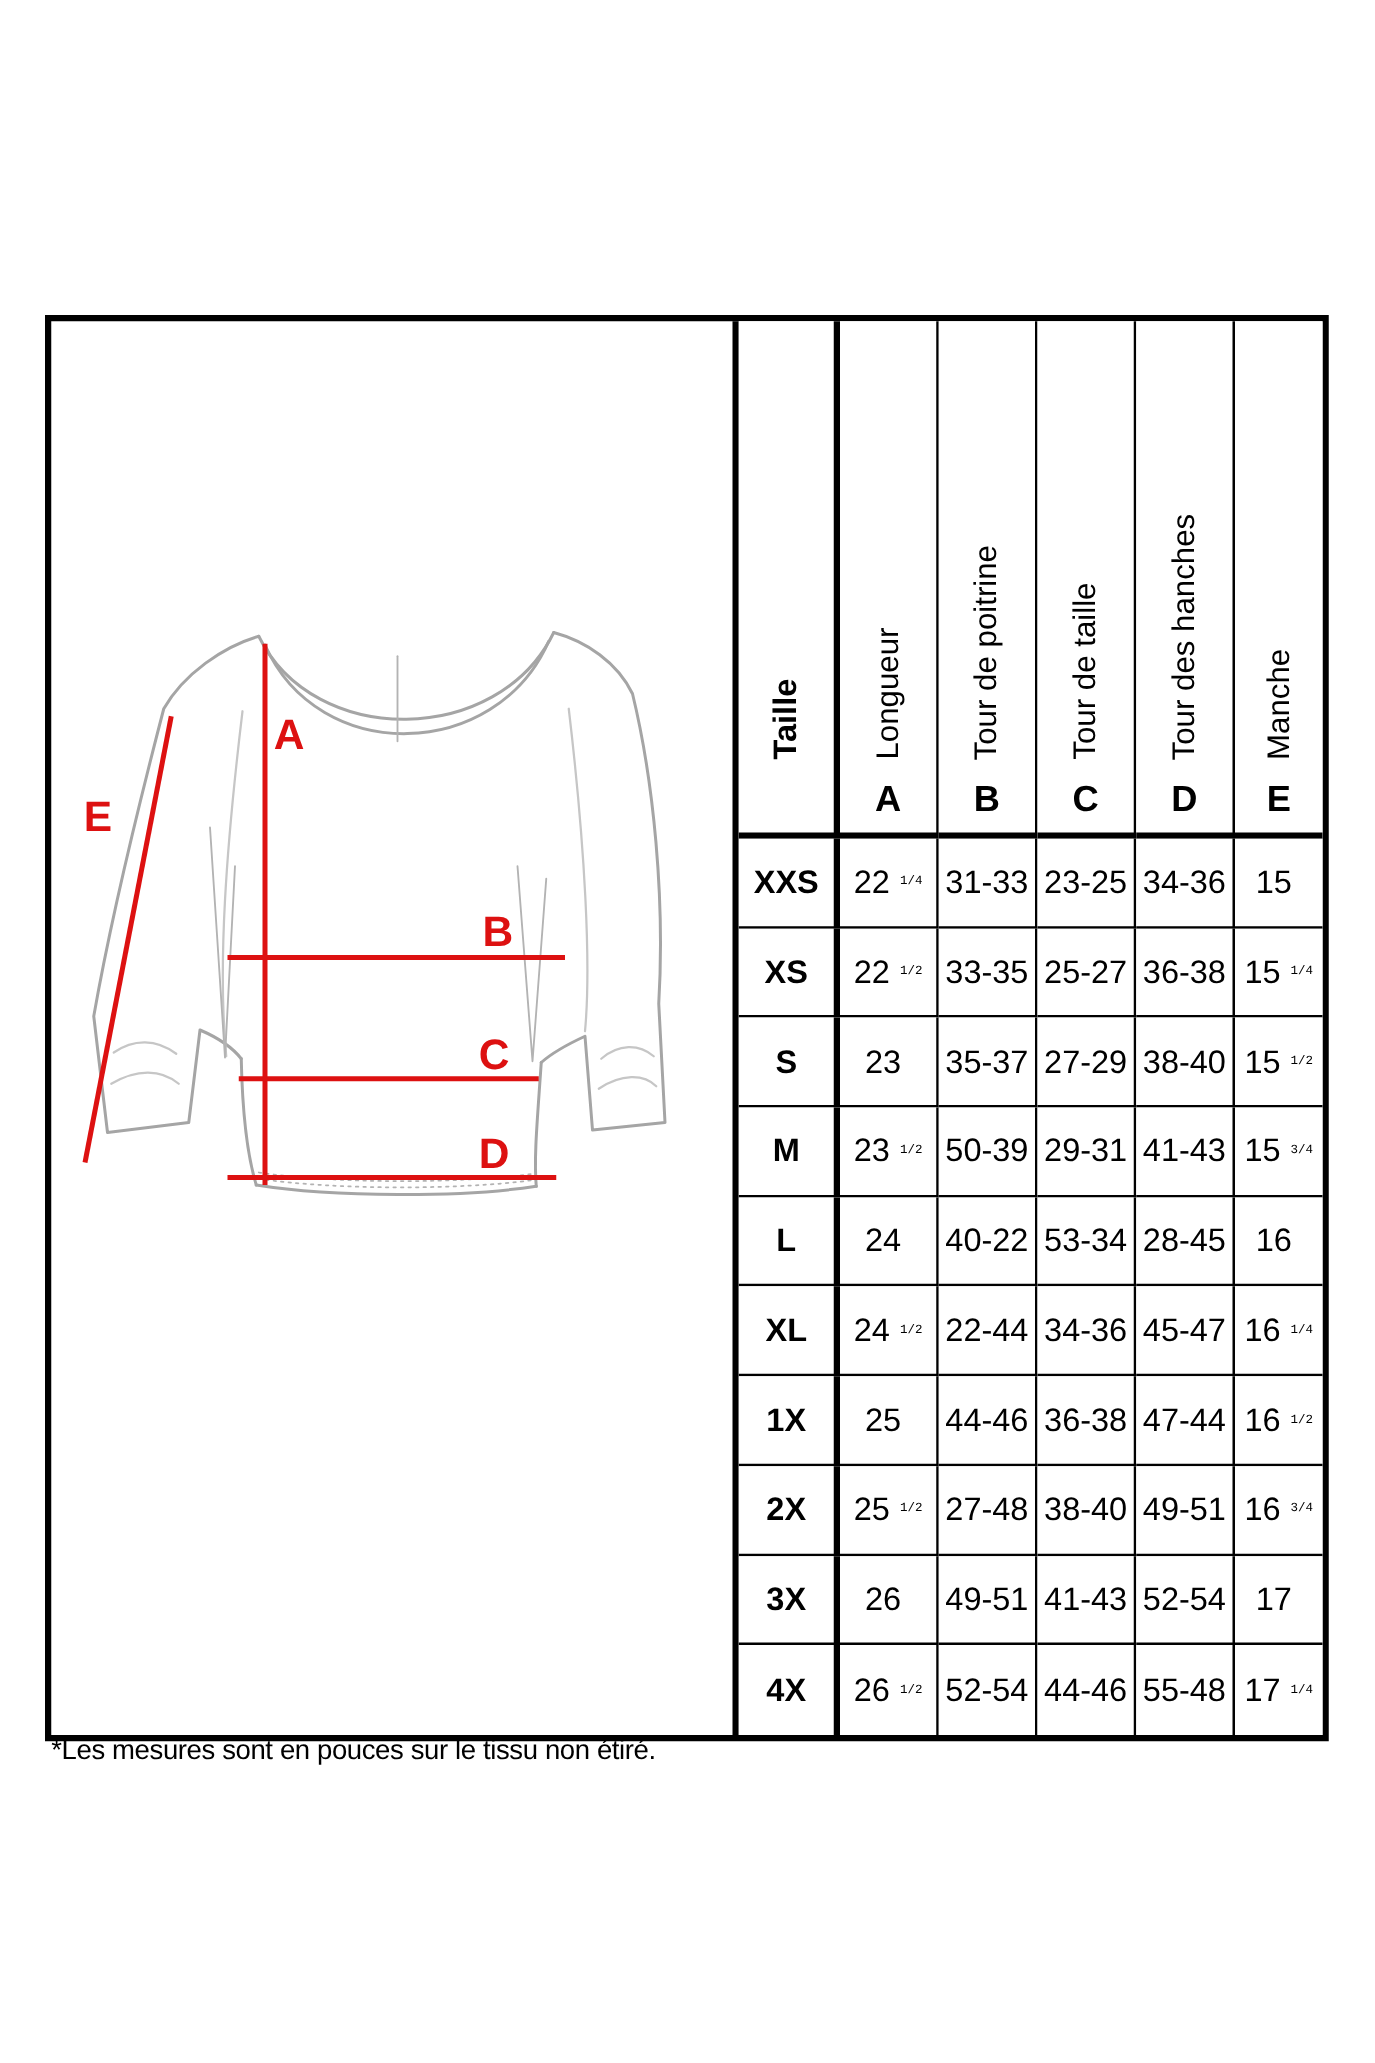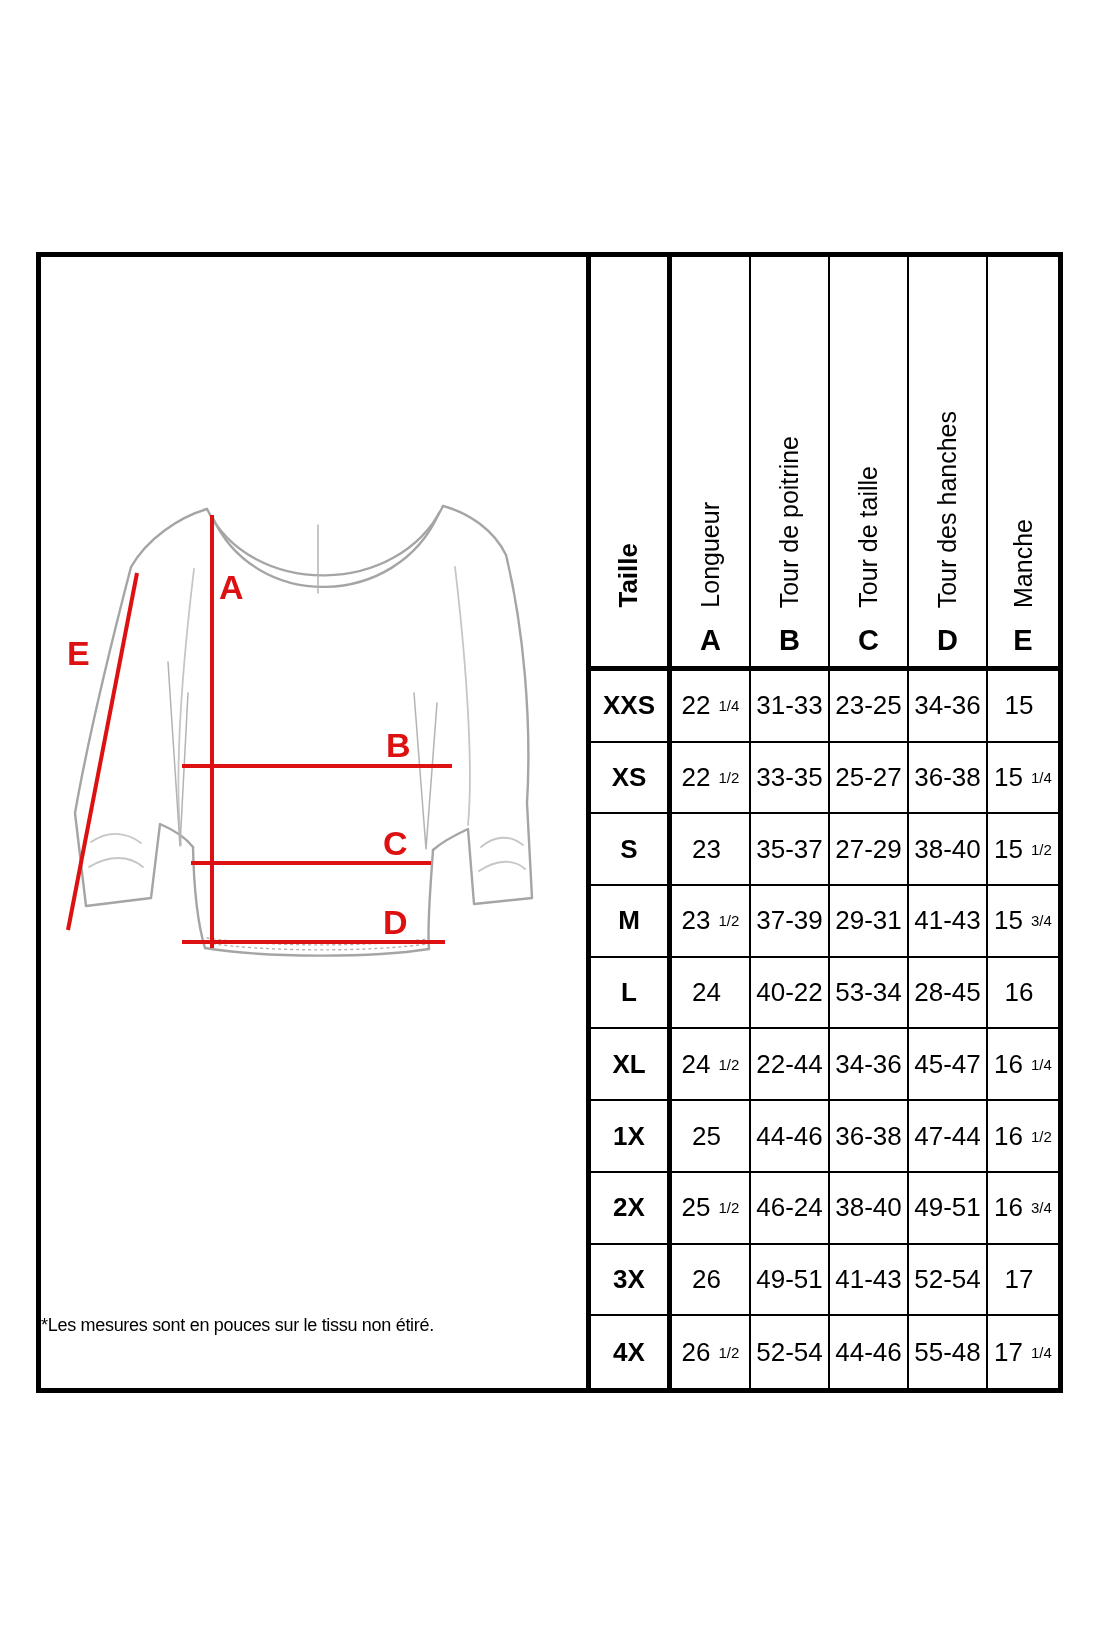--- a/index.html
+++ b/index.html
@@ -1,31 +1,31 @@
 <!DOCTYPE html>
 <html><head>
 <meta charset="utf-8">
 <style>
   html,body{margin:0;padding:0;background:#ffffff;}
   body{font-family:"Liberation Sans", sans-serif;color:#000;}
   .page{position:relative;width:1100px;height:1650px;background:#fff;overflow:hidden;}
   .panel{position:absolute;left:36px;top:252px;width:1027px;height:1141px;border:5px solid #000;box-sizing:border-box;background:#fff;}
   .diagram-wrap{position:absolute;left:0;top:0;width:545px;height:1131px;}
-  .note{position:absolute;left:0px;top:1058px;width:437px;font-size:18px;letter-spacing:-0.3px;white-space:nowrap;}
+  .note{position:absolute;left:0px;top:1130px;width:437px;font-size:22px;letter-spacing:-0.3px;white-space:nowrap;}
   
   .size-table{position:absolute;left:545px;top:0;width:472px;height:1131px;border-left:5px solid #000;box-sizing:border-box;display:grid;grid-template-columns:81px 79px 79px 79px 79px 1fr;grid-template-rows:414px repeat(10,1fr);}
   .cell{box-sizing:border-box;border-right:2px solid #000;border-bottom:2px solid #000;display:flex;align-items:center;justify-content:center;font-size:26px;background:#fff;}
   .cell.lastcol{border-right:none;}
   .cell.lastrow{border-bottom:none;}
   .cell.sizecol{border-right:5px solid #000;font-weight:bold;}
   .cell.hdr{border-bottom:5px solid #000;flex-direction:column;justify-content:flex-end;align-items:center;}
   .vlabel{writing-mode:vertical-rl;transform:rotate(180deg);font-size:25px;line-height:1.05;margin-bottom:6px;}
   .vlabel.bold{font-weight:bold;font-size:26px;}
   .letterbox{height:52px;display:flex;align-items:center;justify-content:center;font-weight:bold;font-size:29px;}
-  .frac{font-size:15px;margin-left:8px;}
+  .frac{font-size:10px;margin-left:8px;font-family:Liberation Mono, monospace;}
   
   .sketch{stroke:#a5a5a5;stroke-width:2.4;fill:none;stroke-linecap:round;stroke-linejoin:round;}
   .sketch.faint{stroke:#c6c6c6;stroke-width:1.8;}
   .sketch.thin{stroke:#b3b3b3;stroke-width:1.5;}
   .sketch.dotted{stroke:#b3b3b3;stroke-width:1.4;stroke-dasharray:2 4;}
   .redline{stroke:#dd1111;stroke-width:4;fill:none;stroke-linecap:butt;}
   .redlabel{fill:#dd1111;font-family:"Liberation Sans",sans-serif;font-weight:bold;font-size:34px;}
 </style>
 </head>
 <body>
@@ -144,21 +144,21 @@
       <div class="cell lastcol">
           <span>15</span>
           <span class="frac">1/2</span>
         </div>
 
       <div class="cell sizecol">M</div>
       <div class="cell">
           <span>23</span>
           <span class="frac">1/2</span>
         </div>
-      <div class="cell">37-39</div>
+      <div class="cell">50-39</div>
       <div class="cell">29-31</div>
       <div class="cell">41-43</div>
       <div class="cell lastcol">
           <span>15</span>
           <span class="frac">3/4</span>
         </div>
 
       <div class="cell sizecol">L</div>
       <div class="cell">
           <span>24</span>
@@ -196,21 +196,21 @@
       <div class="cell lastcol">
           <span>16</span>
           <span class="frac">1/2</span>
         </div>
 
       <div class="cell sizecol">2X</div>
       <div class="cell">
           <span>25</span>
           <span class="frac">1/2</span>
         </div>
-      <div class="cell">46-24</div>
+      <div class="cell">27-48</div>
       <div class="cell">38-40</div>
       <div class="cell">49-51</div>
       <div class="cell lastcol">
           <span>16</span>
           <span class="frac">3/4</span>
         </div>
 
       <div class="cell sizecol">3X</div>
       <div class="cell">
           <span>26</span>

